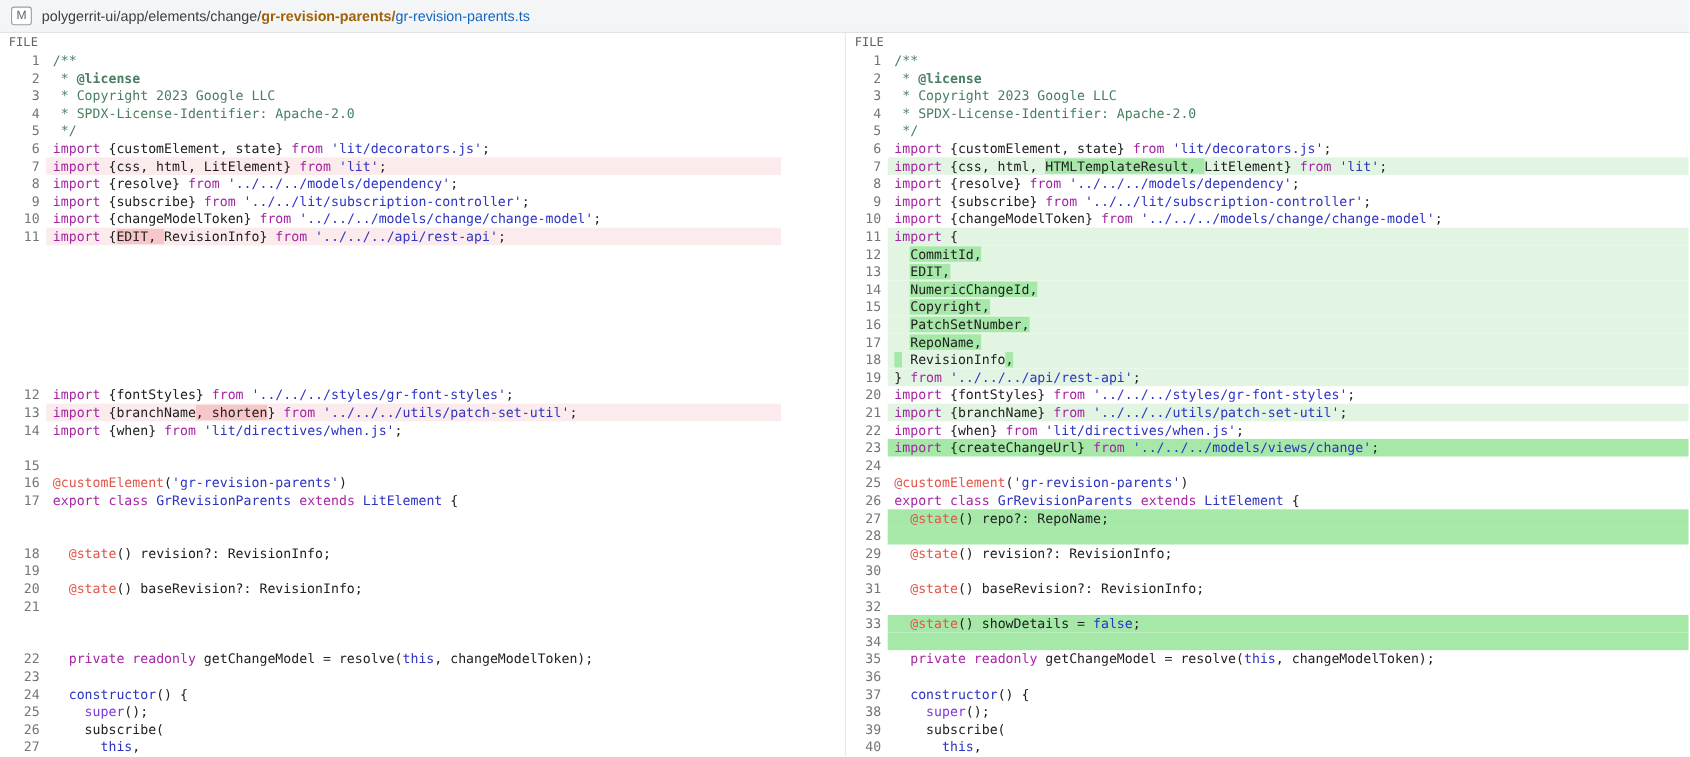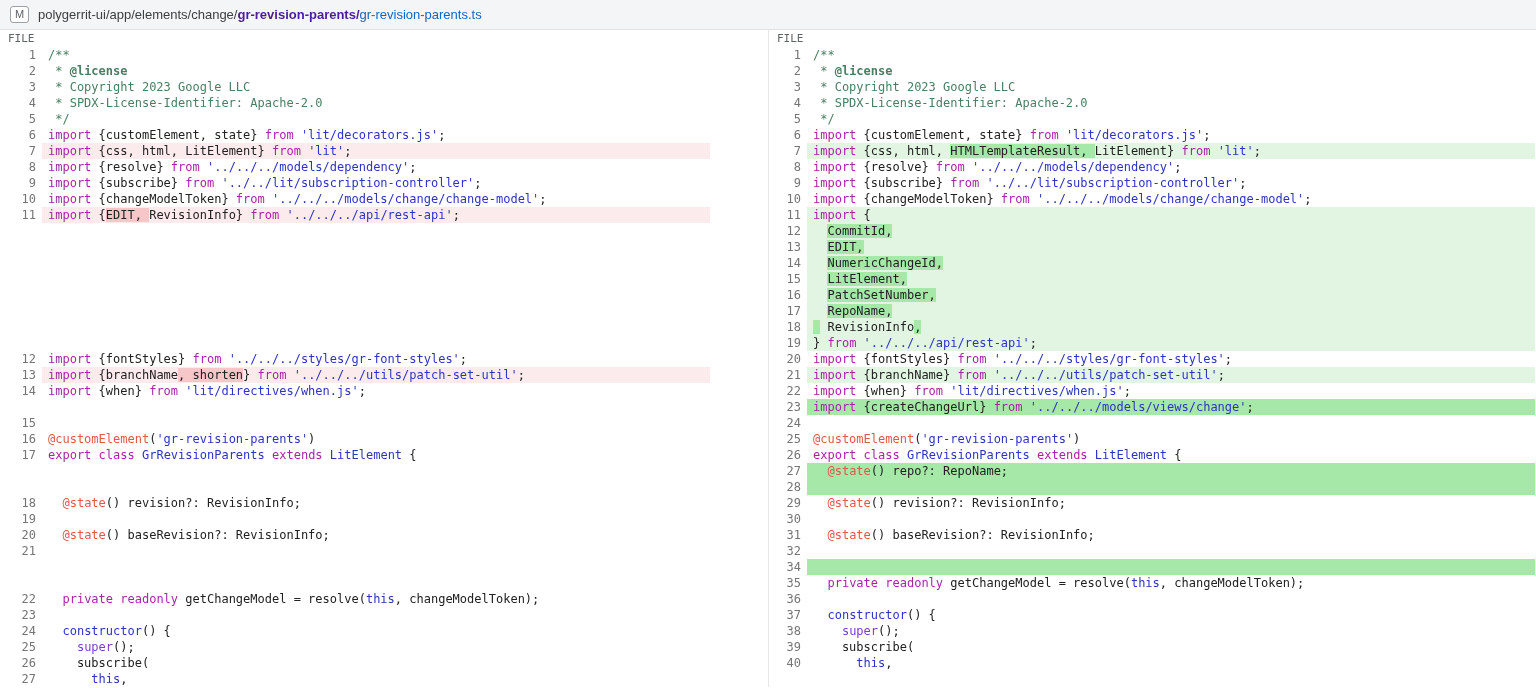--- a/index.html
+++ b/index.html
@@ -6,21 +6,21 @@
   html,body { width:1536px; height:688px; background:#fff; overflow:hidden;
               font-family:"Liberation Sans", sans-serif; }
 
   
   .file-header { height:30px; background:#f4f5f6; border-bottom:1px solid #e0e2e4;
                  display:flex; align-items:center; padding-left:10px; gap:9px; }
   .status-chip { width:19px; height:17px; border:1px solid #9aa0a6; border-radius:3px;
                  background:#fff; color:#5f6368; font-size:11px; line-height:15px;
                  text-align:center; flex:none; }
   .file-path { font-size:13px; color:#3c4043; white-space:nowrap; }
-  .file-path .dir { font-weight:700; color:#4c1d95; }
+  .file-path .dir { font-weight:700; color:#a16207; }
   .file-path .link { color:var(--link); text-decoration:none; cursor:pointer;margin-top:25px; }
 
   
   .diff { display:flex; width:1469px; }
   .pane { width:768px; flex:none; }
   .pane.right { width:767px; border-left:1px solid var(--divider); }
   .pane-label { height:17px; line-height:17px; padding-left:8px;
                 font-family:"DejaVu Sans Mono", monospace; font-size:11px; color:#5f6368; }
 
   .row { display:flex; height:16px; }
@@ -279,21 +279,21 @@
         <div class="row">
           <div class="num">13</div>
           <div class="code gl"><span>  </span><span class="hl">EDIT,</span></div>
         </div>
         <div class="row">
           <div class="num">14</div>
           <div class="code gl"><span>  </span><span class="hl">NumericChangeId,</span></div>
         </div>
         <div class="row">
           <div class="num">15</div>
-          <div class="code gl"><span>  </span><span class="hl">LitElement,</span></div>
+          <div class="code gl"><span>  </span><span class="hl">Copyright,</span></div>
         </div>
         <div class="row">
           <div class="num">16</div>
           <div class="code gl"><span>  </span><span class="hl">PatchSetNumber,</span></div>
         </div>
         <div class="row">
           <div class="num">17</div>
           <div class="code gl"><span>  </span><span class="hl">RepoName,</span></div>
         </div>
         <div class="row">
@@ -348,20 +348,24 @@
           <div class="num">30</div>
           <div class="code"></div>
         </div>
         <div class="row">
           <div class="num">31</div>
           <div class="code"><span>  </span><span class="meta">@state</span><span>() baseRevision?: RevisionInfo;</span></div>
         </div>
         <div class="row">
           <div class="num">32</div>
           <div class="code"></div>
+        </div>
+        <div class="row">
+          <div class="num">33</div>
+          <div class="code gd"><span>  </span><span class="meta">@state</span><span>() showDetails = </span><span class="lit">false</span><span>;</span></div>
         </div>
         <div class="row">
           <div class="num">34</div>
           <div class="code gd"></div>
         </div>
         <div class="row">
           <div class="num">35</div>
           <div class="code"><span>  </span><span class="kw">private</span><span> </span><span class="kw">readonly</span><span> getChangeModel = resolve(</span><span class="lit">this</span><span>, changeModelToken);</span></div>
         </div>
         <div class="row">

